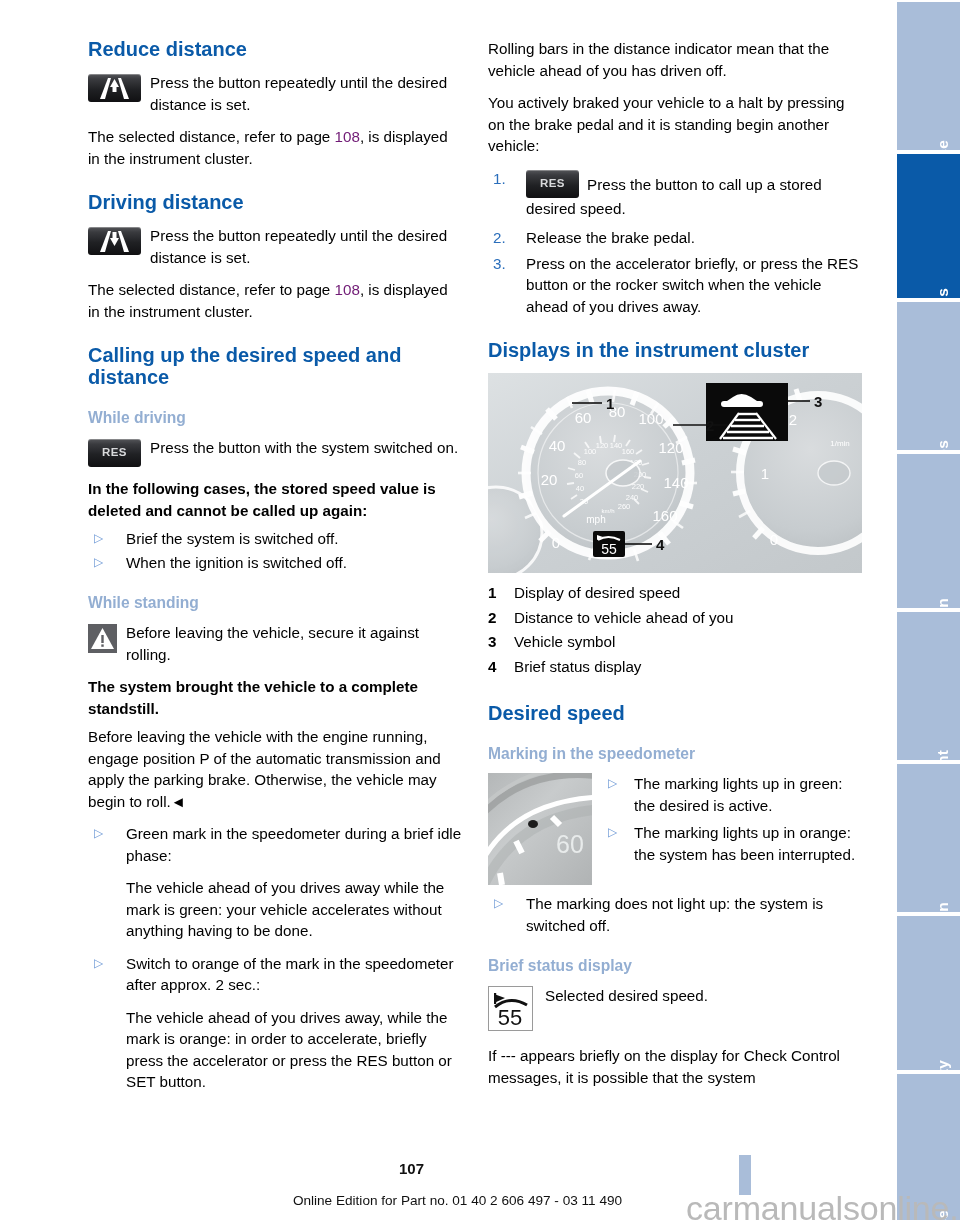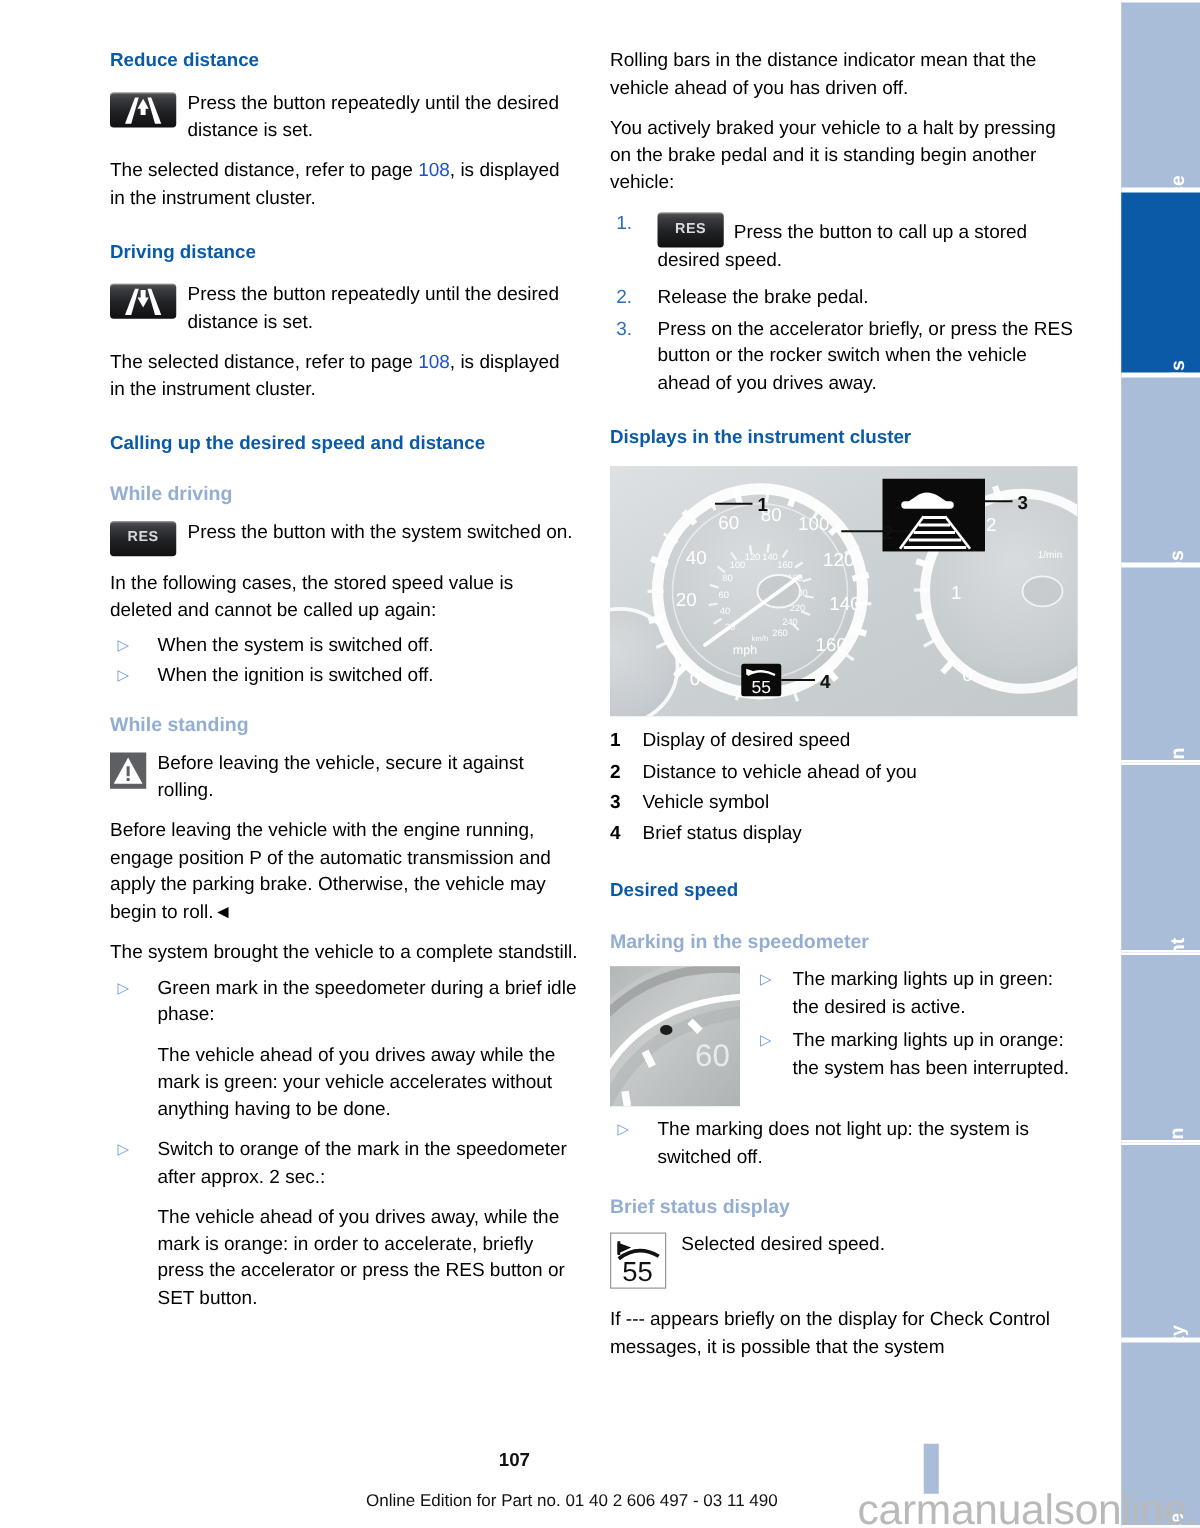--- a/index.html
+++ b/index.html
@@ -23,38 +23,38 @@
     width: 374px;
     font-size: 15.2px;
     line-height: 21.5px;
     color: #000;
   }
   .col-left  { left: 88px; }
   .col-right { left: 488px; }
 
   
   h1.sec {
-    font-size: 15px;
+    font-size: 20px;
     line-height: 22px;
     font-weight: bold;
     color: #0a5aa8;
     margin: 22px 0 12px 0;
   }
   h1.sec.first { margin-top: 0; }
   h2.sub {
     font-size: 15.6px;
     line-height: 20px;
     font-weight: bold;
     color: #93aed2;
     margin: 20px 0 9px 0;
   }
 
   p.t { margin: 0 0 11px 0; }
-  p.t.tight { margin-bottom: 7px; }
-  .link { color: #1d4ed8; }
+  p.t.tight { margin-bottom: 7px; font-weight: bold; }
+  .link { color: #701a75; }
 
   
   .iconrow {
     display: flex;
     align-items: flex-start;
     margin: 0 0 11px 0;
   }
   .iconrow .ibody { flex: 1; padding-left: 9px; }
 
   
@@ -256,44 +256,44 @@
         <span class="lbl">RES</span>
       </div>
       <div class="ibody">Press the button with the system switched on.</div>
     </div>
 
     <p class="t tight">In the following cases, the stored speed value is deleted and cannot be called up again:</p>
 
     <ul class="blist">
       <li>
         <span class="bullet">▷</span>
-        <span>When the system is switched off.</span>
+        <span>Brief the system is switched off.</span>
       </li>
       <li>
         <span class="bullet">▷</span>
         <span>When the ignition is switched off.</span>
       </li>
     </ul>
 
     <h2 class="sub">While standing</h2>
 
     <div class="iconrow">
       <div class="warnbox">
         <svg width="29" height="29" viewBox="0 0 29 29">
           <path d="M14.5 4 L26 25 L3 25 Z" fill="#ffffff"></path>
           <rect x="13.3" y="11" width="2.4" height="8" fill="#5e5f63"></rect>
           <rect x="13.3" y="20.4" width="2.4" height="2.4" fill="#5e5f63"></rect>
         </svg>
       </div>
       <div class="ibody">Before leaving the vehicle, secure it against rolling.</div>
     </div>
 
+    <p class="t tight">The system brought the vehicle to a complete standstill.</p>
+
     <p class="t">Before leaving the vehicle with the engine running, engage position P of the automatic transmission and apply the parking brake. Otherwise, the vehicle may begin to roll.◄</p>
-
-    <p class="t tight">The system brought the vehicle to a complete standstill.</p>
 
     <ul class="blist">
       <li>
         <span class="bullet">▷</span>
         <span>Green mark in the speedometer during a brief idle phase:</span>
       </li>
     </ul>
     <p class="subpara">The vehicle ahead of you drives away while the mark is green: your vehicle accelerates without anything having to be done.</p>
 
     <ul class="blist">

